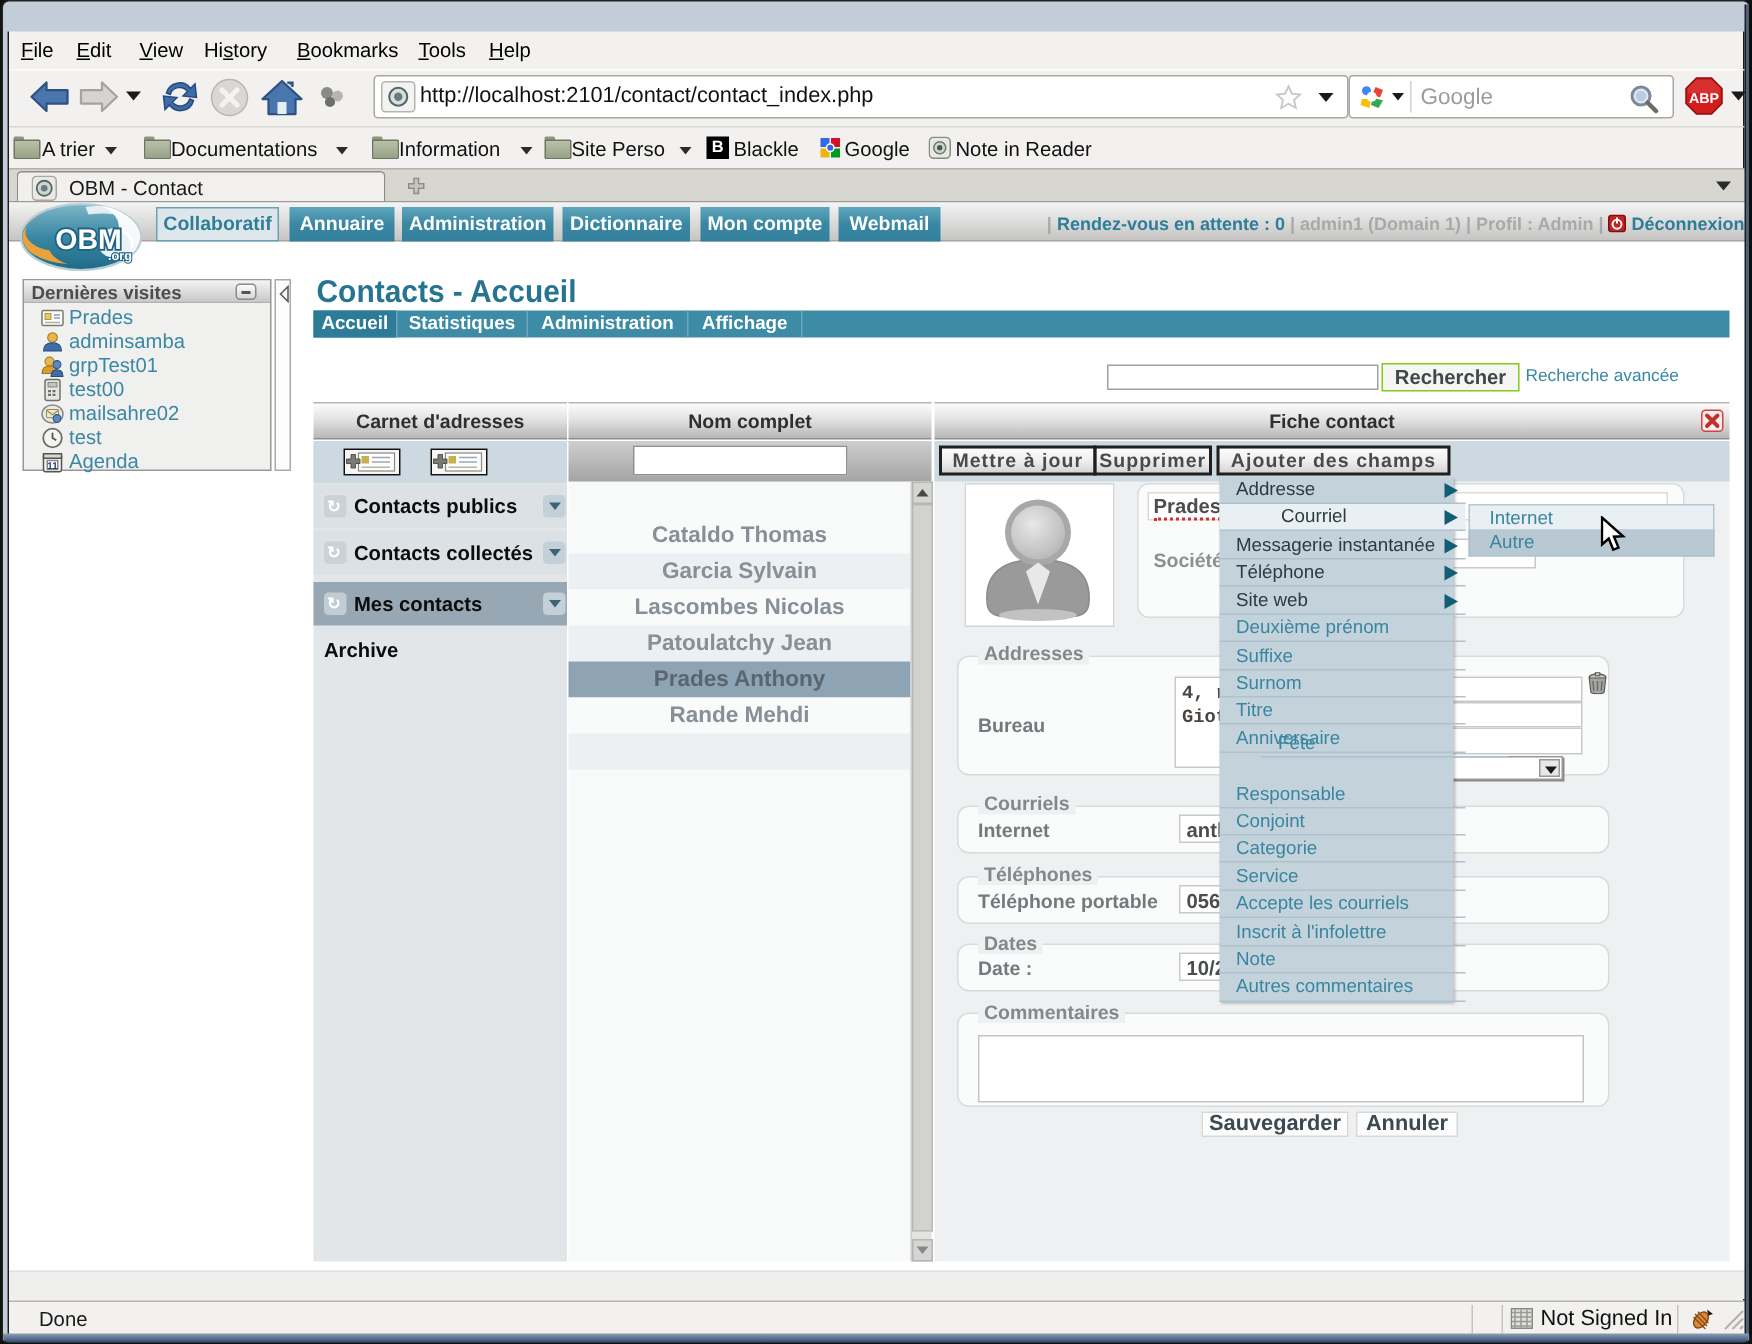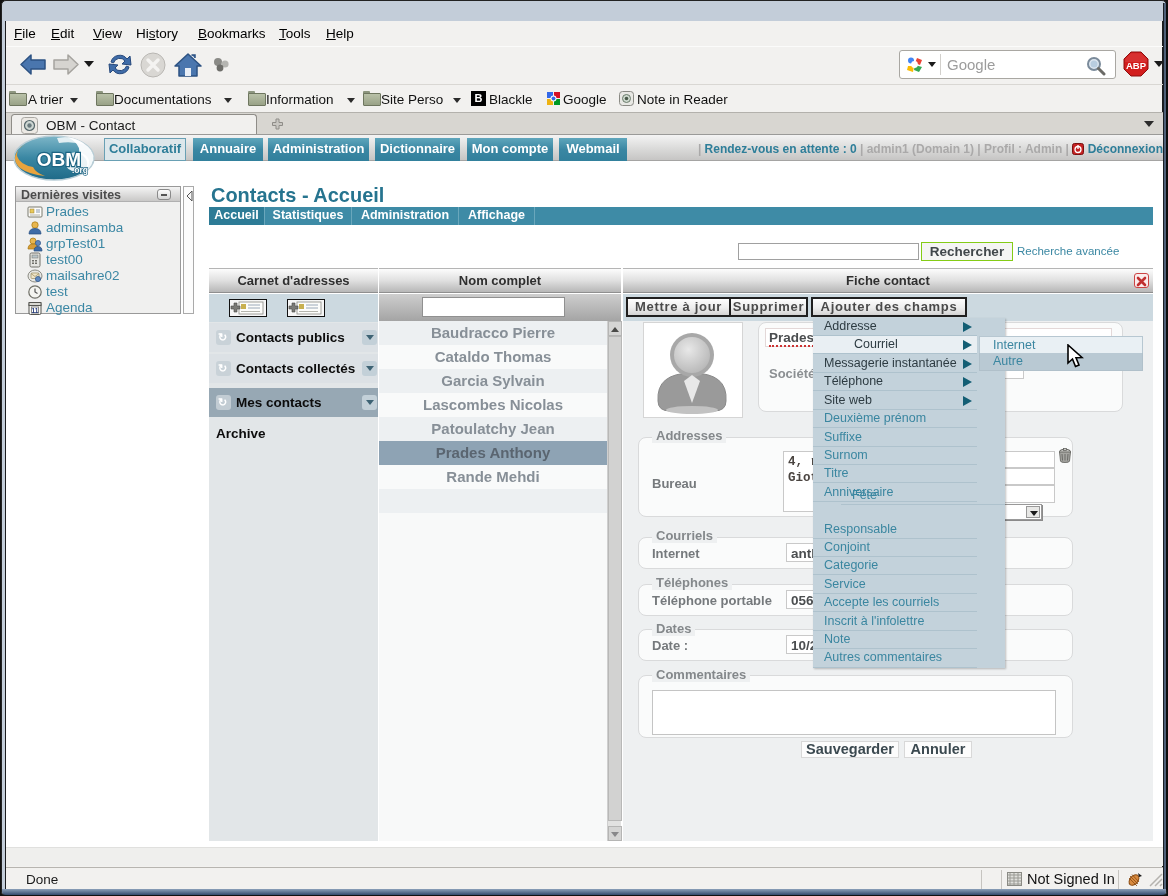--- a/index.html
+++ b/index.html
@@ -102,21 +102,21 @@
 .fbtn { position:absolute; top:2px; height:21px; background:#f5f6f6; border:1px solid #2e2e2e; font-size:13.5px; font-weight:bold; color:#3b4950; text-align:center; }
 .tbtn { position:absolute; top:3px; height:20px; background:linear-gradient(#fdfdfd,#ededed 55%,#d4d4d4); border:2px solid #1f1f1f; font-size:13px; font-weight:bold; color:#4a4a4a; text-align:center; letter-spacing:0.7px; line-height:16px; }
 #closex { position:absolute; top:139px; left:1128px; width:15px; height:15px; background:#fbecec; border:1px solid #cc4444; border-radius:3px; }
 
 .fs { position:absolute; background:#fafbfb; border:1px solid #d9dadb; border-radius:8px; }
 .leg { position:absolute; font-size:13px; font-weight:bold; color:#84888b; background:#eef0f1; padding:0 4px; }
 .flbl { position:absolute; font-size:13px; font-weight:bold; color:#75797c; }
 .fval { position:absolute; font-size:13.5px; font-weight:bold; color:#4b4e50; }
 .inbox { position:absolute; background:#fff; border:1px solid #c9c9c9; }
 
-#menu { position:absolute; left:807px; top:184px; width:192px; height:350px; background:#c3d2db; box-shadow:1px 1px 2px rgba(0,0,0,0.25); }
+#menu { position:absolute; left:807px; top:184px; width:156px; height:350px; background:#c3d2db; box-shadow:1px 1px 2px rgba(0,0,0,0.25); }
 .mi { position:absolute; left:0; width:164px; height:18px; font-size:12.5px; color:#2d3b42; border-bottom:1px solid #aec2cd; line-height:17px; padding-left:11px; }
 .mi.t { color:#3a86a0; }
 .mi.hl { background:#e9eff3;padding-left:41px; }
 .mi .ar { position:absolute; right:5px; top:4px; width:0; height:0; border-top:5px solid transparent; border-bottom:5px solid transparent; border-left:9px solid #135e74; }
 #submenu { position:absolute; left:973px; top:202px; width:164px; height:35px; }
 .smi { position:absolute; left:0; width:164px; height:18px; font-size:12.5px; color:#3a86a0; line-height:17px; padding-left:13px; }
 </style>
 </head>
 <body>
 <div id="win">
@@ -152,20 +152,33 @@
     <div style="position:absolute;left:167px;top:4px;"><svg width="30" height="28">
             <path d="M15 3 L28 15 L24 15 L24 25 L6 25 L6 15 L2 15 Z" fill="#4a76ae" stroke="#2d5282" stroke-width="1.5" stroke-linejoin="round"></path>
             <path d="M22 7 L22 4 L18.5 4" fill="#4a76ae" stroke="#2d5282" stroke-width="1.5"></path>
             <rect x="12" y="17" width="6" height="8" fill="#e8eef6"></rect>
           </svg></div>
     <div style="position:absolute;left:206px;top:9px;"><svg width="20" height="18">
             <circle cx="6" cy="6" r="4" fill="#8a8a86"></circle>
             <circle cx="13" cy="8" r="3.6" fill="#b5b5b1"></circle>
             <circle cx="8" cy="12" r="3.4" fill="#6e6e6a"></circle>
           </svg></div>
+    <div id="urlbar">
+      <div id="urlfav">
+            <svg width="21" height="19" style="position:absolute;left:0;top:0;">
+              <circle cx="10.5" cy="9.5" r="6" fill="#d8e0dc" stroke="#55666a" stroke-width="1.4"></circle>
+              <circle cx="10.5" cy="9.5" r="2.8" fill="#6a7a7e"></circle>
+            </svg>
+          </div>
+      <div id="urltext">http://localhost:2101/contact/contact_index.php</div>
+      <div style="position:absolute;left:600px;top:5px;"><svg width="18" height="18">
+              <path d="M9 1.5 L11.3 6.5 L16.8 7 L12.7 10.6 L13.9 16 L9 13.2 L4.1 16 L5.3 10.6 L1.2 7 L6.7 6.5 Z" fill="#fdfdfd" stroke="#c9c7c3" stroke-width="1.2"></path>
+            </svg></div>
+      <div style="position:absolute;left:629px;top:11px;width:0;height:0;border-left:5px solid transparent;border-right:5px solid transparent;border-top:6px solid #1a1a1a;"></div>
+    </div>
     <div id="searchbar">
       <div style="position:absolute;left:6px;top:5px;"><svg width="17" height="17">
               <circle cx="5" cy="4.5" r="3" fill="#4285f4"></circle>
               <path d="M11 2 L16 4 L14 9 L9 7 Z" fill="#ea4335"></path>
               <path d="M2 10 L8 10 L7 16 L1 14 Z" fill="#fbbc05"></path>
               <path d="M9 9 L16 11 L13 16 L8 14 Z" fill="#34a853"></path>
               <circle cx="8.5" cy="8.5" r="3.4" fill="#fff"></circle>
             </svg></div>
       <div style="position:absolute;left:28px;top:11px;width:0;height:0;border-left:4.5px solid transparent;border-right:4.5px solid transparent;border-top:5.5px solid #1a1a1a;"></div>
       <div style="position:absolute;left:40px;top:3px;width:1px;height:21px;background:#d2d0cc;"></div>
@@ -374,21 +387,20 @@
               <div class="ricon"></div>
               <div class="lbl">Mes contacts</div>
               <div class="dd"></div>
             </div>
       <div id="archive" style="top:132px;left:7px;">Archive</div>
     </div>
     <div id="names">
       <div id="ninrow">
               <div id="ninput"></div>
             </div>
-      <div class="nrow nodd" style="top:27px;">Baudracco Pierre</div>
       <div class="nrow nevn" style="top:51px;">Cataldo Thomas</div>
       <div class="nrow nodd" style="top:75px;">Garcia Sylvain</div>
       <div class="nrow nevn" style="top:99px;">Lascombes Nicolas</div>
       <div class="nrow nodd" style="top:123px;">Patoulatchy Jean</div>
       <div class="nrow nsel" style="top:147px;">Prades Anthony</div>
       <div class="nrow nevn" style="top:171px;">Rande Mehdi</div>
       <div class="nrow nodd" style="top:195px;"></div>
       <div id="nscroll">
         <div class="sbtn" style="top:0px;"><svg width="12" height="13">
                   <path d="M6 4 L10 9 L2 9 Z" fill="#4a4a48"></path>

